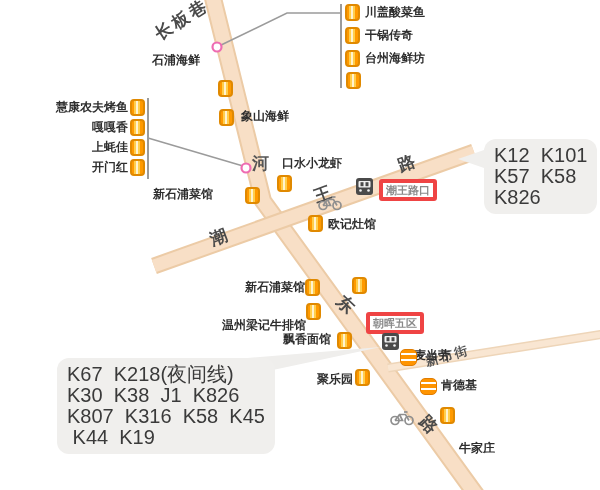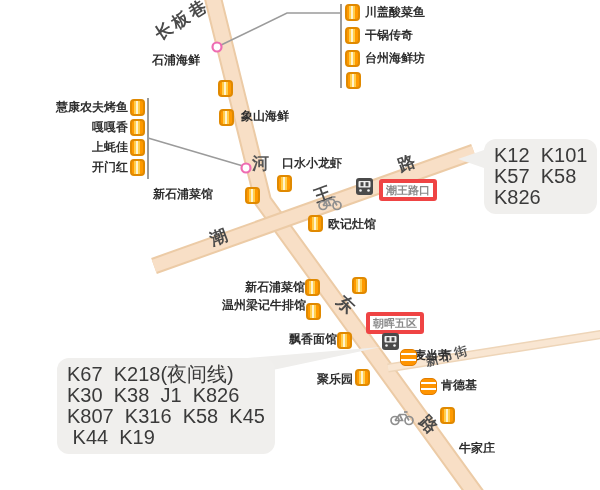--- a/index.html
+++ b/index.html
@@ -113,25 +113,25 @@
   </span>
 
   <div class="routebox" style="left:484px;top:139px;">
     <div class="route-line">K12  K101</div>
     <div class="route-line">K57  K58</div>
     <div class="route-line">K826</div>
   </div>
 
   <div class="poi" style="right:295px;top:278px;">新石浦菜馆</div>
   <span class="lantern" style="left:305px;top:279px;"></span>
-  <div class="poi" style="right:294px;top:296px;">温州梁记牛排馆</div>
+  <div class="poi" style="right:294px;top:316px;">温州梁记牛排馆</div>
   <span class="lantern" style="left:306px;top:303px;"></span>
   <span class="lantern" style="left:352px;top:277px;"></span>
   <div class="station" style="left:366px;top:312px;font-family:Liberation Serif, serif;">朝晖五区</div>
-  <div class="poi" style="right:263px;top:330px;">飘香面馆</div>
+  <div class="poi" style="right:269px;top:330px;">飘香面馆</div>
   <span class="lantern" style="left:337px;top:332px;"></span>
 
   <span class="busstop" style="left:382px;top:333px;">
     <svg width="17" height="17" viewBox="0 0 17 17">
         <rect width="17" height="17" rx="3" fill="#4a4a4a"></rect>
         <rect x="2.5" y="3" width="12" height="6.5" rx="1" fill="#f2f2f2"></rect>
         <rect x="4.5" y="4.2" width="3" height="4" fill="#4a4a4a"></rect>
         <rect x="9.5" y="4.2" width="3" height="4" fill="#4a4a4a"></rect>
         <circle cx="4.5" cy="12.5" r="1.3" fill="#f2f2f2"></circle>
         <circle cx="12.5" cy="12.5" r="1.3" fill="#f2f2f2"></circle>

